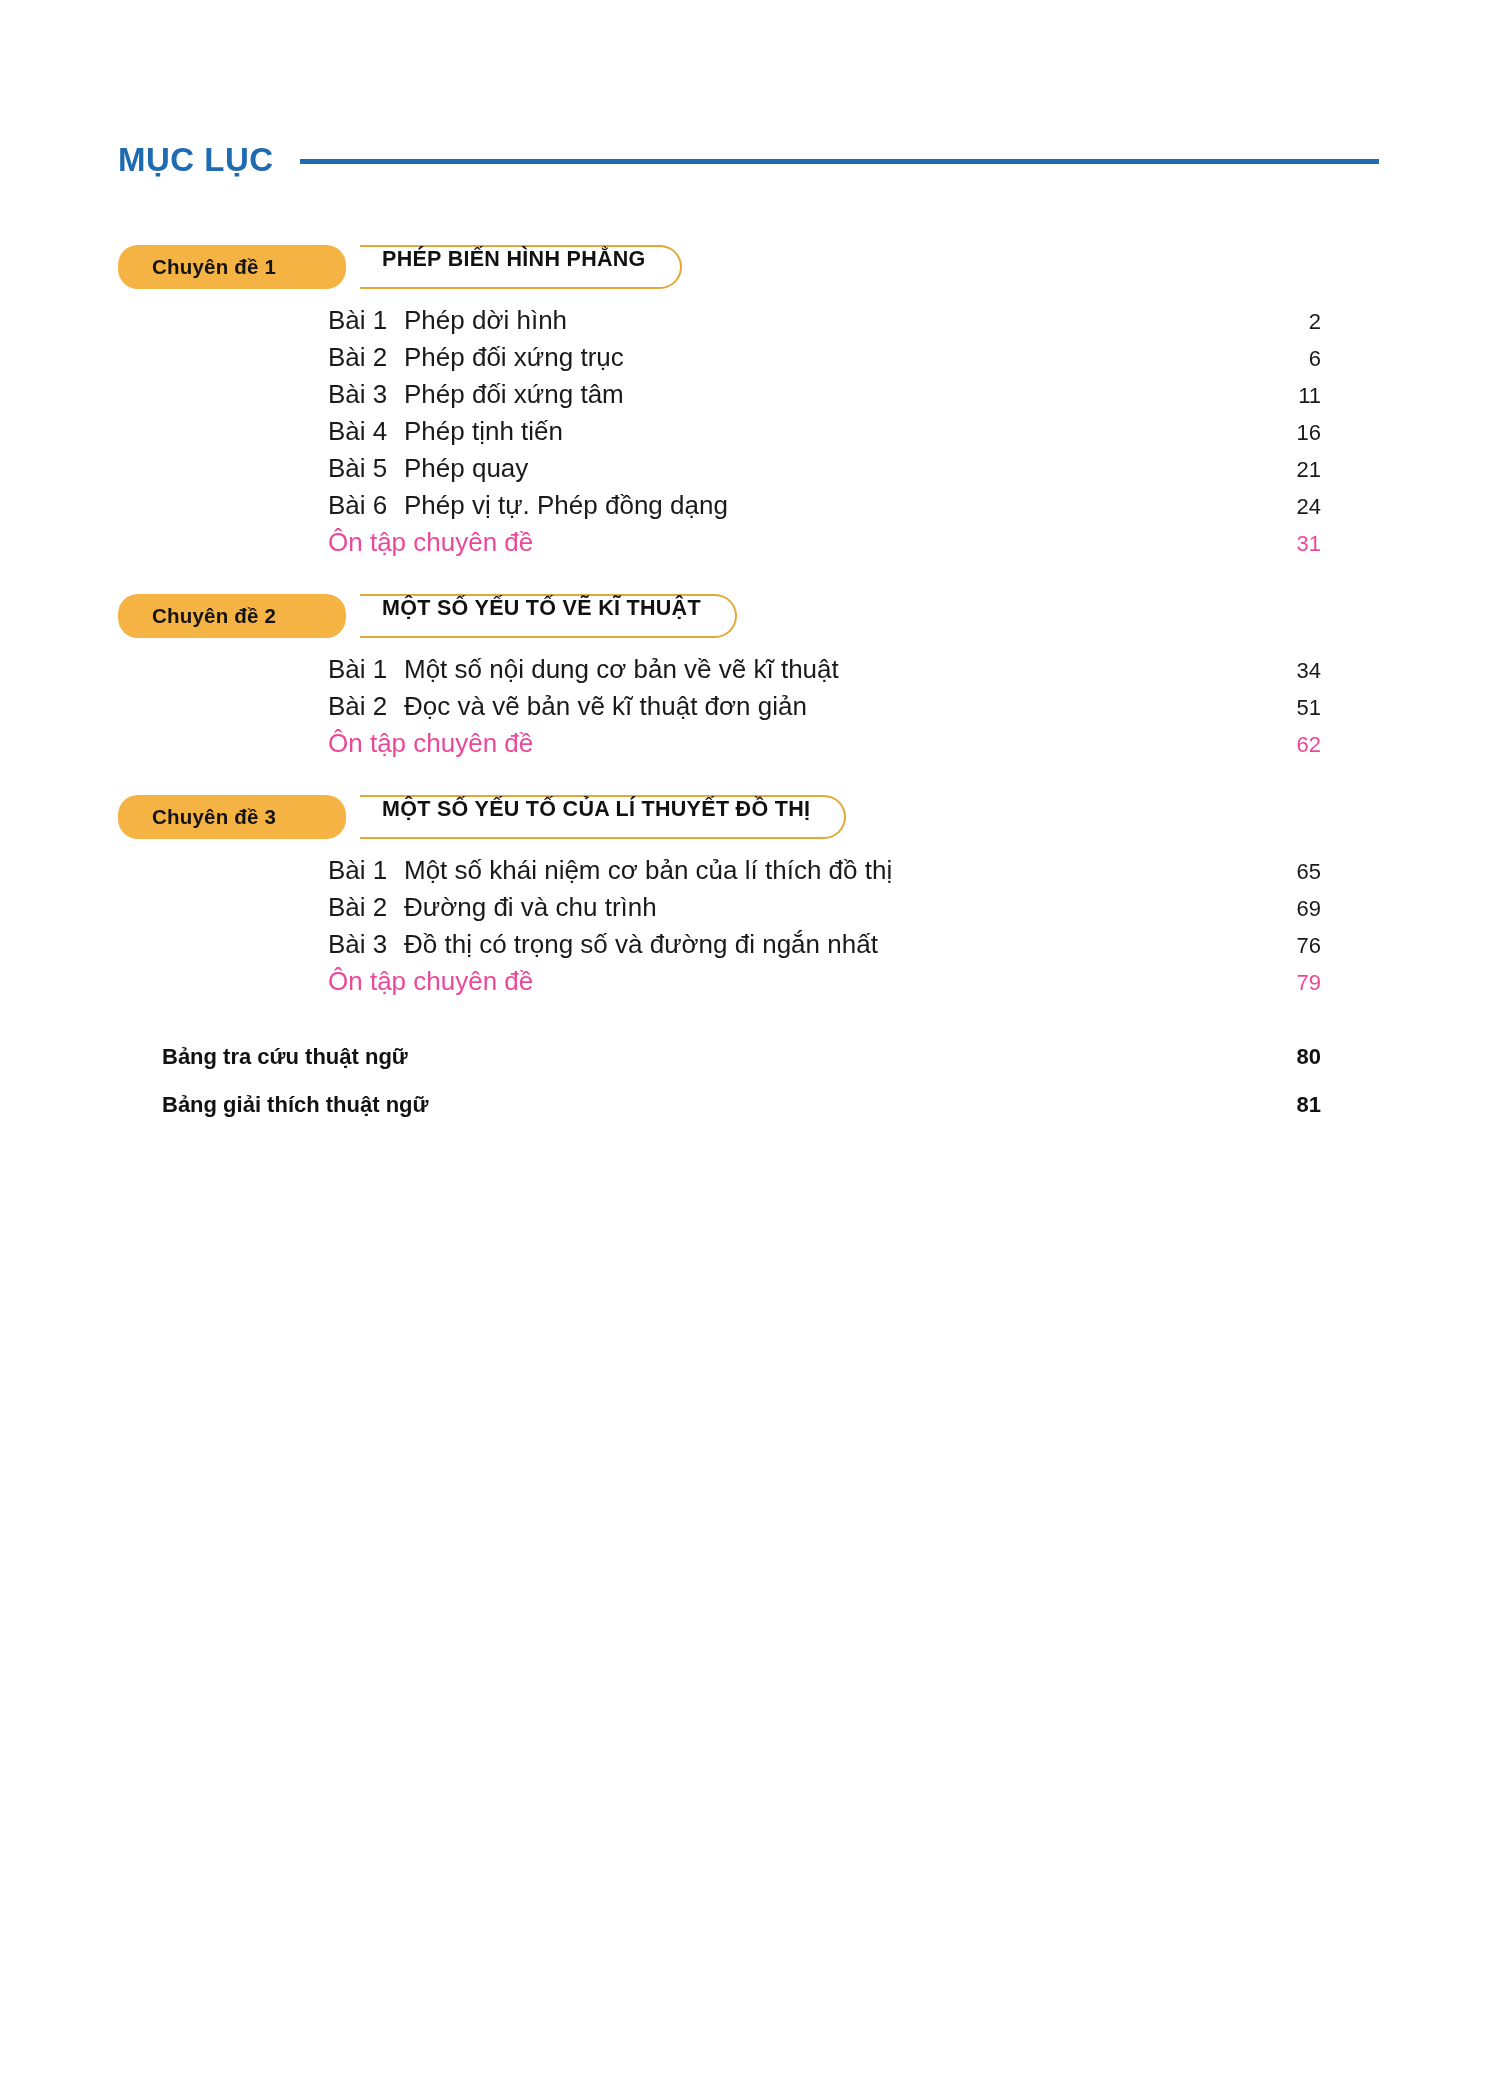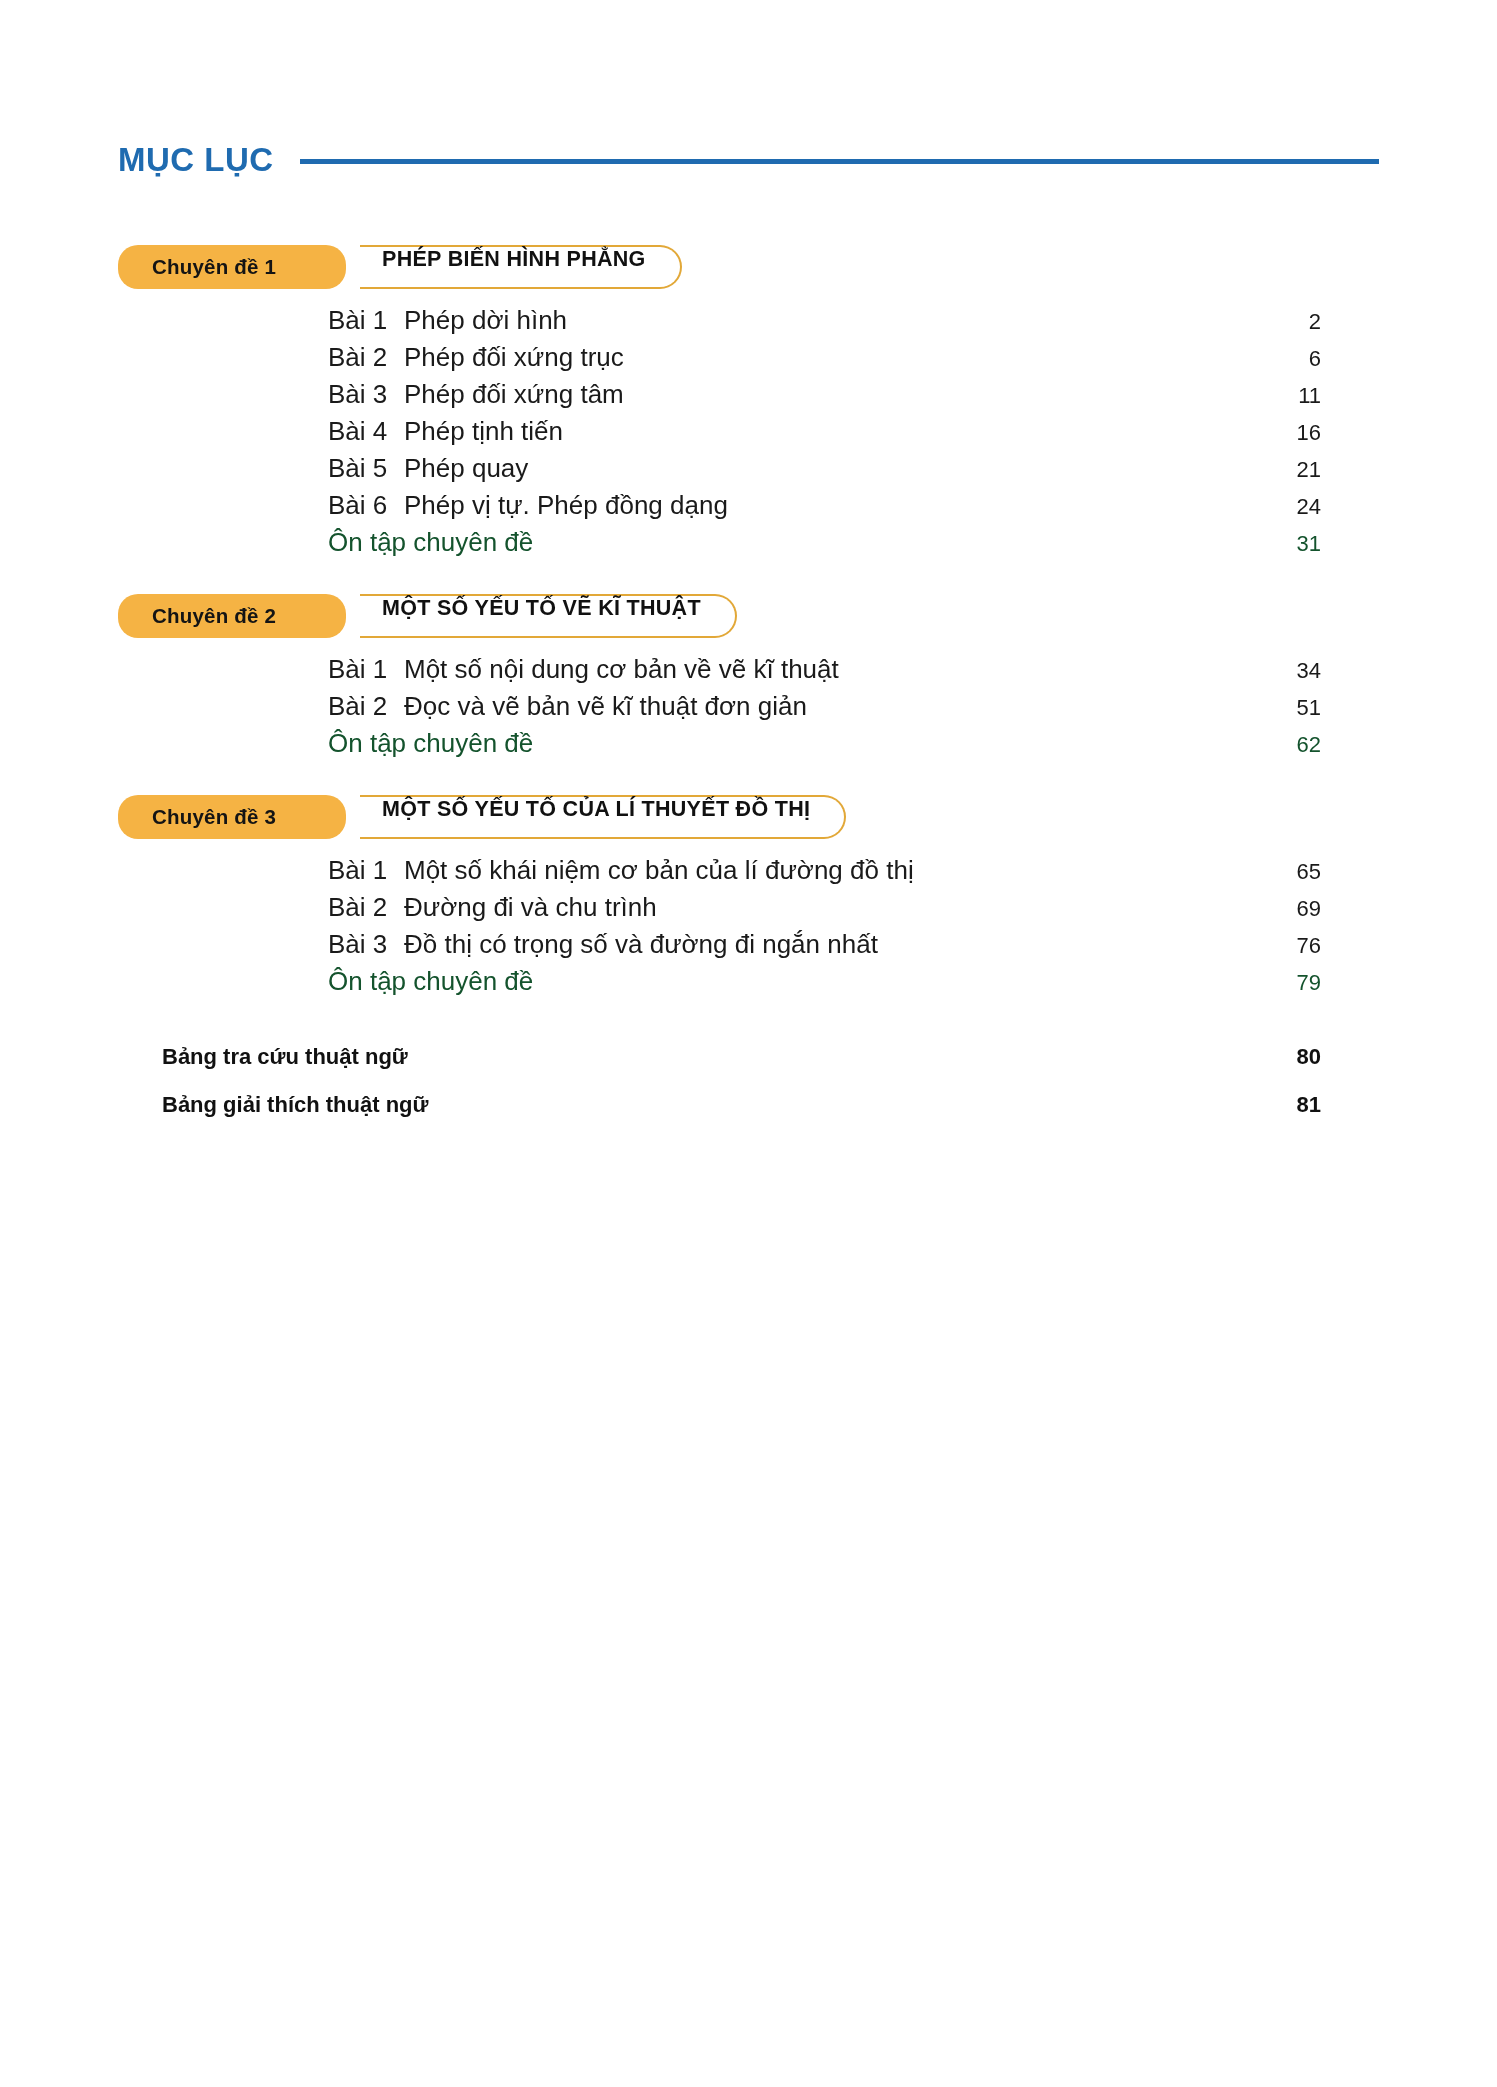--- a/index.html
+++ b/index.html
@@ -124,21 +124,21 @@
     flex: 0 0 auto;
     margin-right: 58px;
   }
   .lesson-code {
     display: inline-block;
     min-width: 76px;
   }
 
   .row.review .row-label,
   .row.review .row-num {
-    color: #14532d;
+    color: #ec4899;
   }
 
   
   .appendix {
     margin-top: 30px;
     margin-left: 44px;
   }
   .appendix .row {
     padding: 13px 0;
   }
@@ -225,21 +225,21 @@
 
     <div class="chapter">
       <div class="chapter-head">
         <div class="chapter-badge">Chuyên đề 3</div>
         <div class="chapter-title-box">
           <span class="chapter-title">MỘT SỐ YẾU TỐ CỦA LÍ THUYẾT ĐỒ THỊ</span>
         </div>
       </div>
       <div class="lessons">
         <div class="row">
-          <span class="row-label"><span class="lesson-code">Bài 1</span><span>Một số khái niệm cơ bản của lí đường đồ thị</span></span>
+          <span class="row-label"><span class="lesson-code">Bài 1</span><span>Một số khái niệm cơ bản của lí thích đồ thị</span></span>
           <span class="row-num">65</span>
         </div>
         <div class="row">
           <span class="row-label"><span class="lesson-code">Bài 2</span><span>Đường đi và chu trình</span></span>
           <span class="row-num">69</span>
         </div>
         <div class="row">
           <span class="row-label"><span class="lesson-code">Bài 3</span><span>Đồ thị có trọng số và đường đi ngắn nhất</span></span>
           <span class="row-num">76</span>
         </div>

